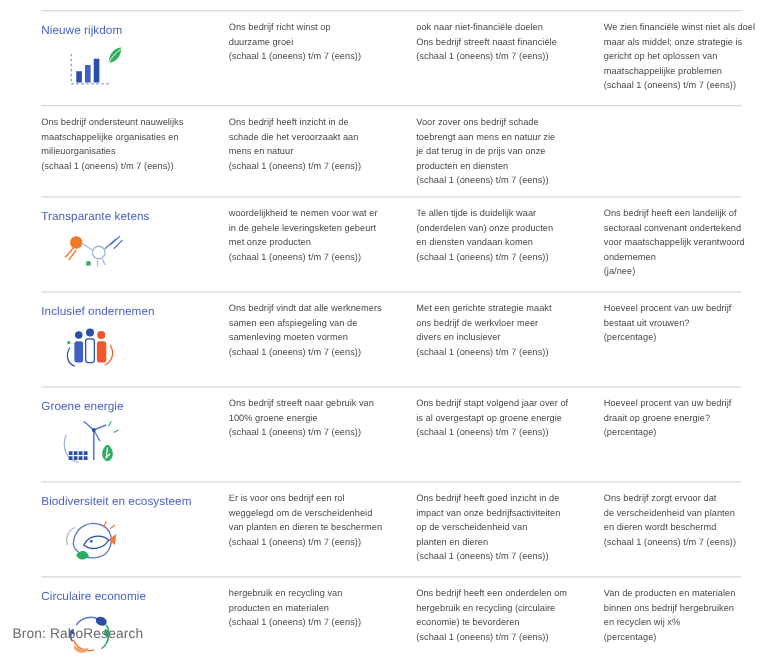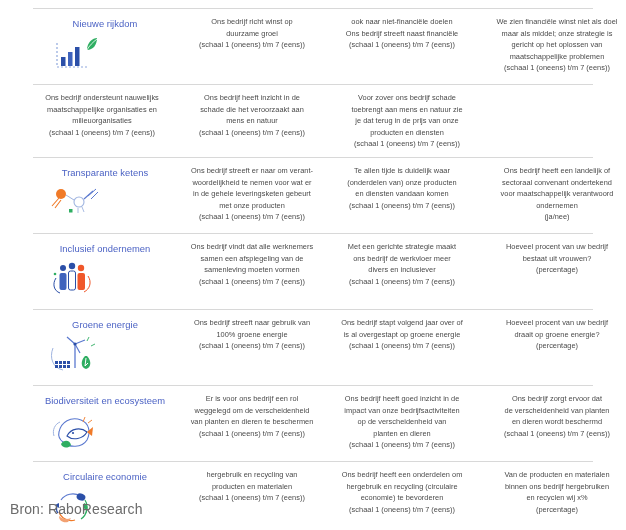--- a/index.html
+++ b/index.html
@@ -12,21 +12,20 @@
     height: 530px;
     font-family: "Liberation Sans", sans-serif;
     color: #333333;
     overflow: hidden;
   }
   .page {
     position: relative;
     width: 626px;
     height: 530px;
     box-sizing: border-box;
-    text-align: center;
   }
   .table {
     position: absolute;
     left: 33px;
     top: 8px;
     width: 560px;
   }
   .row {
     display: flex;
     align-items: flex-start;
@@ -78,21 +77,21 @@
     letter-spacing: 0.02px;
   }
   .qtext .line {
     display: block;
     white-space: nowrap;
   }
   .source {
     position: absolute;
     left: 10px;
     top: 501px;
-    font-size: 14px;
+    font-size: 11px;
     color: #6b6b6b;
     letter-spacing: 0.1px;
   }
 </style>
 </head>
 <body>
 
 <div class="page">
 
   <div class="table">
@@ -175,21 +174,20 @@
             <path d="M19 13 L27 18" stroke="#9fb4e0" stroke-width="1"></path>
             <path d="M37 17 L46 9" stroke="#5b79cf" stroke-width="1.1"></path>
             <path d="M41 14 L49 7 M44 17 L51 10" stroke="#5b79cf" stroke-width="1"></path>
             <rect x="22" y="27" width="3.5" height="3.5" fill="#2fae62"></rect>
             <path d="M31 26 L31 31 M35 25 L37 30" stroke="#9fb4e0" stroke-width="0.9"></path>
           </svg>
         </div>
       </div>
       <div class="col-q">
         <div class="qtext">
-          <span class="line">Ons bedrijf streeft er naar om verant-</span>
           <span class="line">woordelijkheid te nemen voor wat er</span>
           <span class="line">in de gehele leveringsketen gebeurt</span>
           <span class="line">met onze producten</span>
           <span class="line">(schaal 1 (oneens) t/m 7 (eens))</span>
         </div>
       </div>
       <div class="col-q">
         <div class="qtext">
           <span class="line">Te allen tijde is duidelijk waar</span>
           <span class="line">(onderdelen van) onze producten</span>

